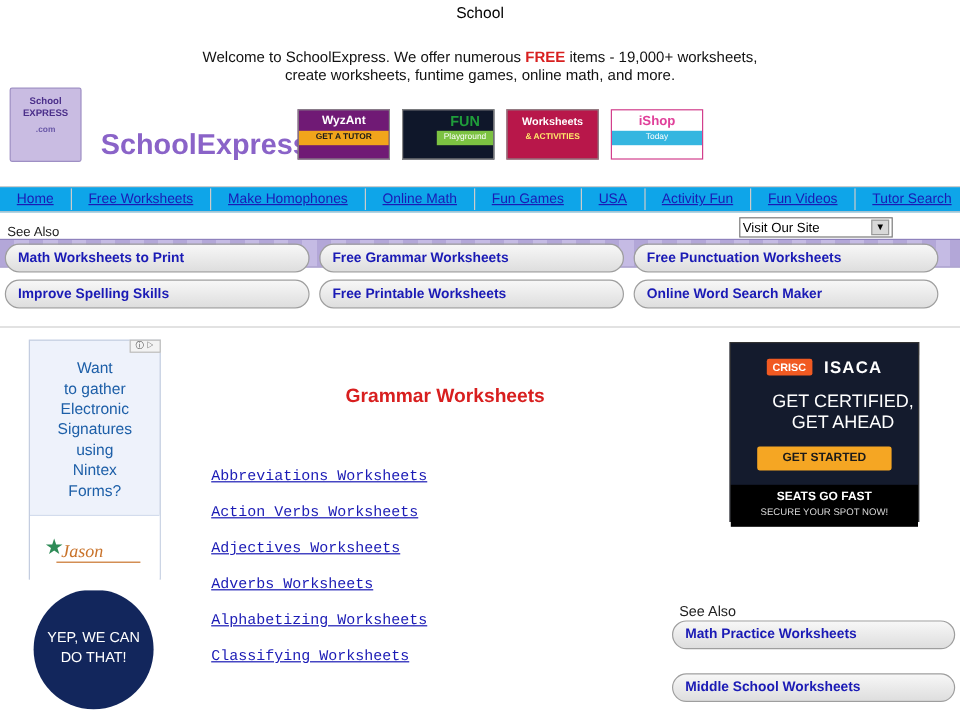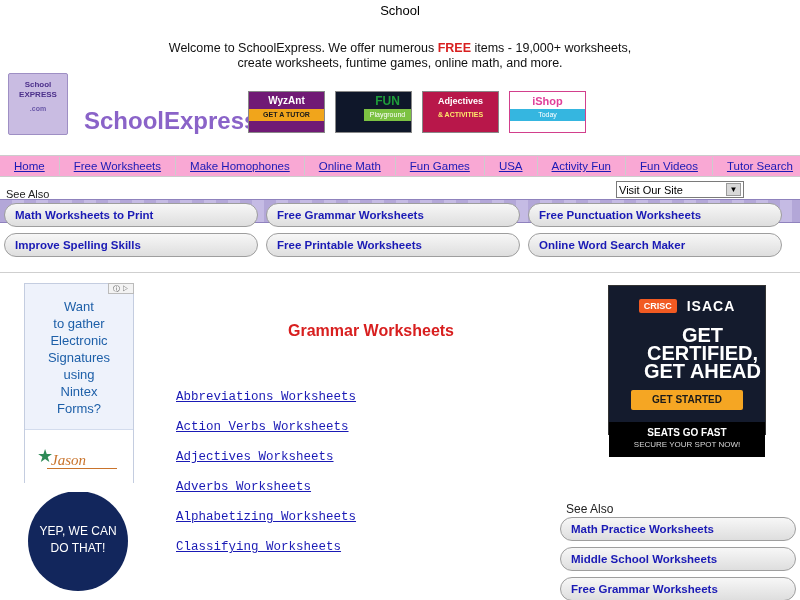--- a/index.html
+++ b/index.html
@@ -175,21 +175,21 @@
   .navbar {
     position: absolute;
     left: 0;
     top: 155px;
     width: 800px;
     height: 20px;
     display: flex;
     align-items: center;
     border-top: 1px solid #cccccc;
     border-bottom: 1px solid #cccccc;
-    background: #f9a8d4;
+    background: #0ea5e9;
   }
   .navbar .navitem {
     flex: 0 0 auto;
     padding: 0 14px;
     font-size: 11.5px;
     color: #1a1ab5;
     border-right: 1px solid #cccccc;
     line-height: 18px;
     white-space: nowrap;
   }
@@ -374,22 +374,22 @@
     border-radius: 2px;
   }
   .isaca .isaca-word {
     font-size: 14px;
     font-weight: bold;
     color: #ffffff;
     letter-spacing: 1px;
   }
   .isaca .h1 {
     margin-top: 12px;
-    font-size: 20px;
-    font-weight: bold;
+    font-size: 15px;
+    font-weight: normal;
     line-height: 18px;
     margin-left: 31px;
   }
   .isaca .cta {
     margin: 10px auto 0;
     width: 112px;
     height: 20px;
     background: #f5a623;
     color: #1a1a1a;
     font-size: 10px;
@@ -420,21 +420,21 @@
     color: #222;
   }
   .right-pills {
     position: absolute;
     left: 560px;
     top: 517px;
     width: 240px;
   }
   .right-pills .pill {
     width: 236px;
-    margin-bottom: 6px;
+    margin-bottom: 20px;
   }
 </style>
 </head>
 <body>
 
 <div class="page-title-bar">
   <span>School</span>
 </div>
 
 <div class="welcome">
@@ -457,21 +457,21 @@
   <div class="ad-tiles">
     <div class="tile tile-wyzant">
       <span class="t1">WyzAnt</span>
       <span class="t2">GET A TUTOR</span>
     </div>
     <div class="tile tile-funbrain">
       <span class="t1">FUN</span>
       <span class="t2">Playground</span>
     </div>
     <div class="tile tile-worksheets">
-      <span class="t1">Adjectives</span>
+      <span class="t1">Worksheets</span>
       <span class="t2">&amp; ACTIVITIES</span>
     </div>
     <div class="tile tile-ishop">
       <span class="t1">iShop</span>
       <span class="t2">Today</span>
     </div>
   </div>
 
 
   <div class="visit-select">

